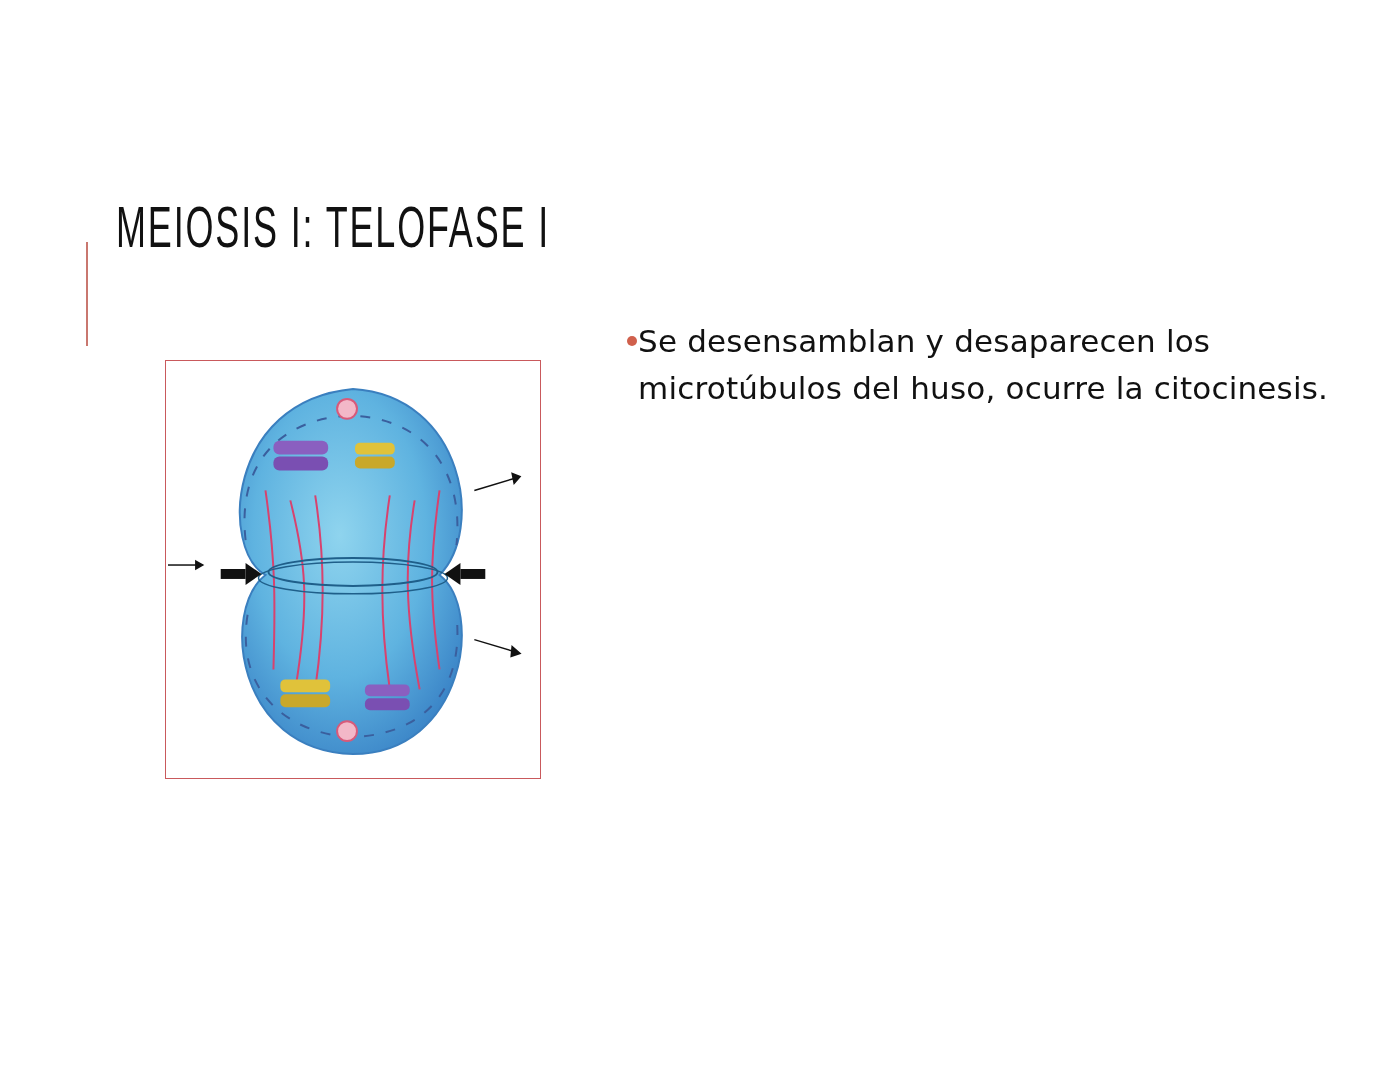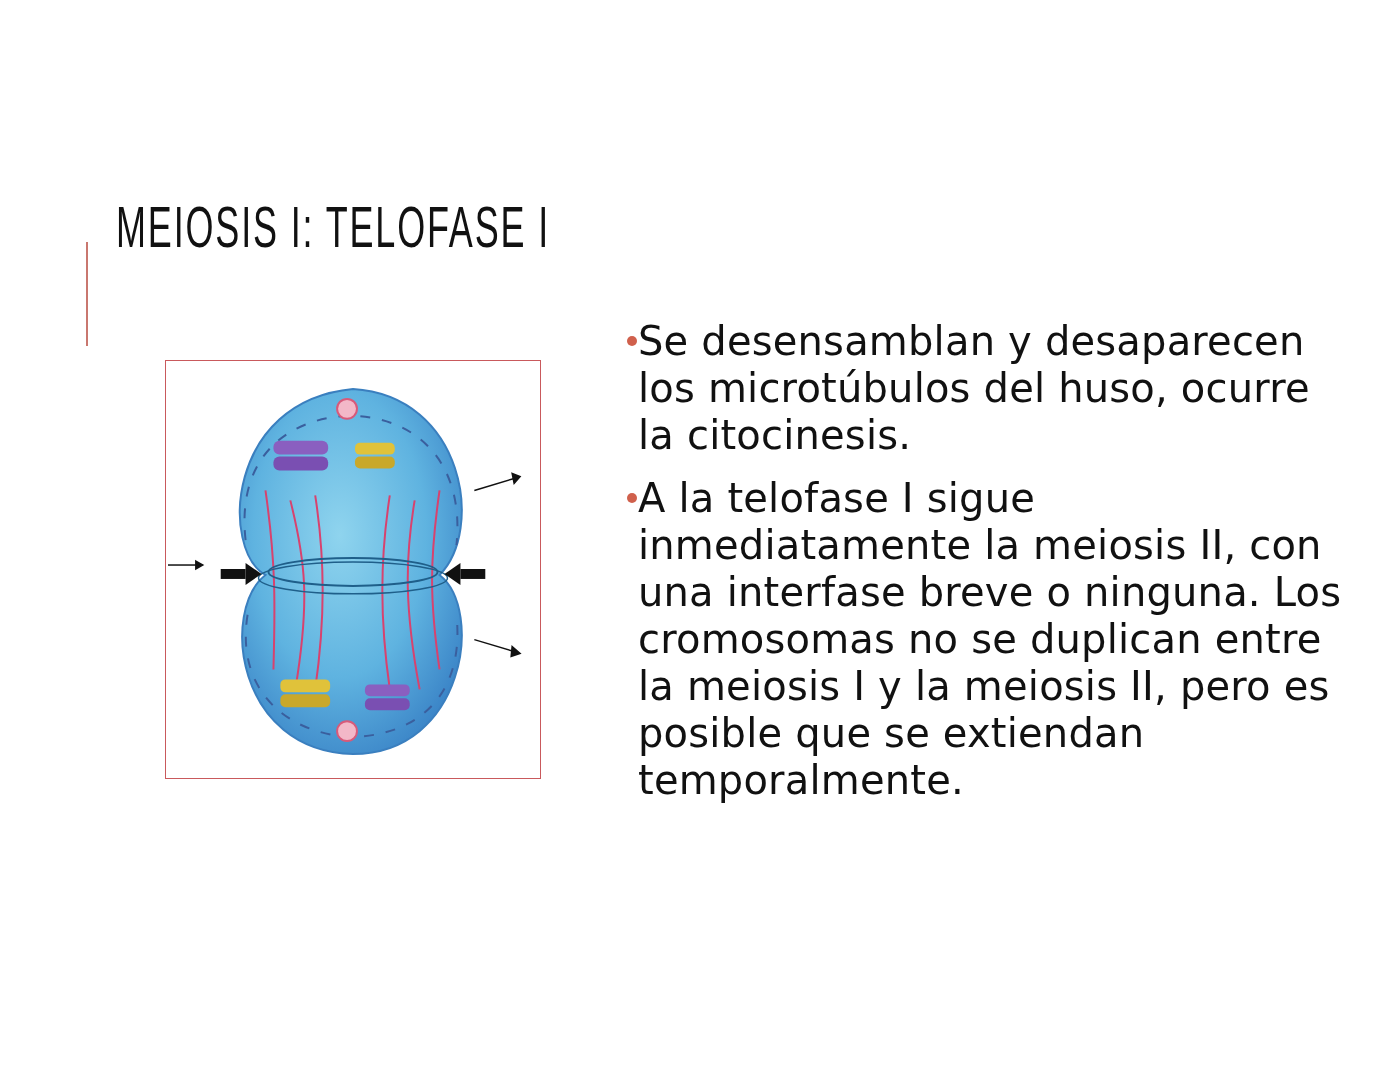--- a/index.html
+++ b/index.html
@@ -10,21 +10,21 @@
       font-family: "Liberation Sans", sans-serif; font-size: 58px; color: #111111;
       letter-spacing: 3px; transform: scaleX(0.62); transform-origin: left top;
       white-space: nowrap; line-height: 70px;
     }
     .figure {
       position: absolute; left: 165px; top: 360px; width: 376px; height: 419px;
       border: 1px solid #c9595c; box-sizing: border-box; background: #fff;
     }
     .figure svg { width: 100%; height: 100%; display: block; }
     .bullets { position: absolute; left: 624px; top: 318px; width: 720px; margin: 0; padding: 0; list-style: none; }
-    .bullet { position: relative; padding-left: 14px; margin-bottom: 16px; font-size: 40px; line-height: 47px; color: #111; font-family: "DejaVu Sans", sans-serif; letter-spacing: 0.2px; }
+    .bullet { position: relative; padding-left: 14px; margin-bottom: 16px; font-size: 31px; line-height: 47px; color: #111; font-family: "DejaVu Sans", sans-serif; letter-spacing: 0.2px; }
     .bullet .dot { position: absolute; left: 3px; top: 18px; width: 10px; height: 10px; border-radius: 50%; background: #d0604c; }
     .bullet .text { display: block; }
   </style>
 </head>
 <body>
 
 <div class="accent-line"></div>
 
 <div class="title">MEIOSIS I: TELOFASE I</div>
 
@@ -87,17 +87,13 @@
       <polygon points="348,287 356,294 347,297"></polygon>
     </g>
   </svg>
 </div>
 
 <ul class="bullets">
   <li class="bullet">
     <span class="dot"></span>
     <span class="text">Se desensamblan y desaparecen los microtúbulos del huso, ocurre la citocinesis.</span>
   </li>
-  <li class="bullet">
-    <span class="dot"></span>
-    <span class="text">A la telofase I sigue inmediatamente la meiosis II, con una interfase breve o ninguna. Los cromosomas no se duplican entre la meiosis I y la meiosis II, pero es posible que se extiendan temporalmente.</span>
-  </li>
 </ul>
 
 </body></html>

